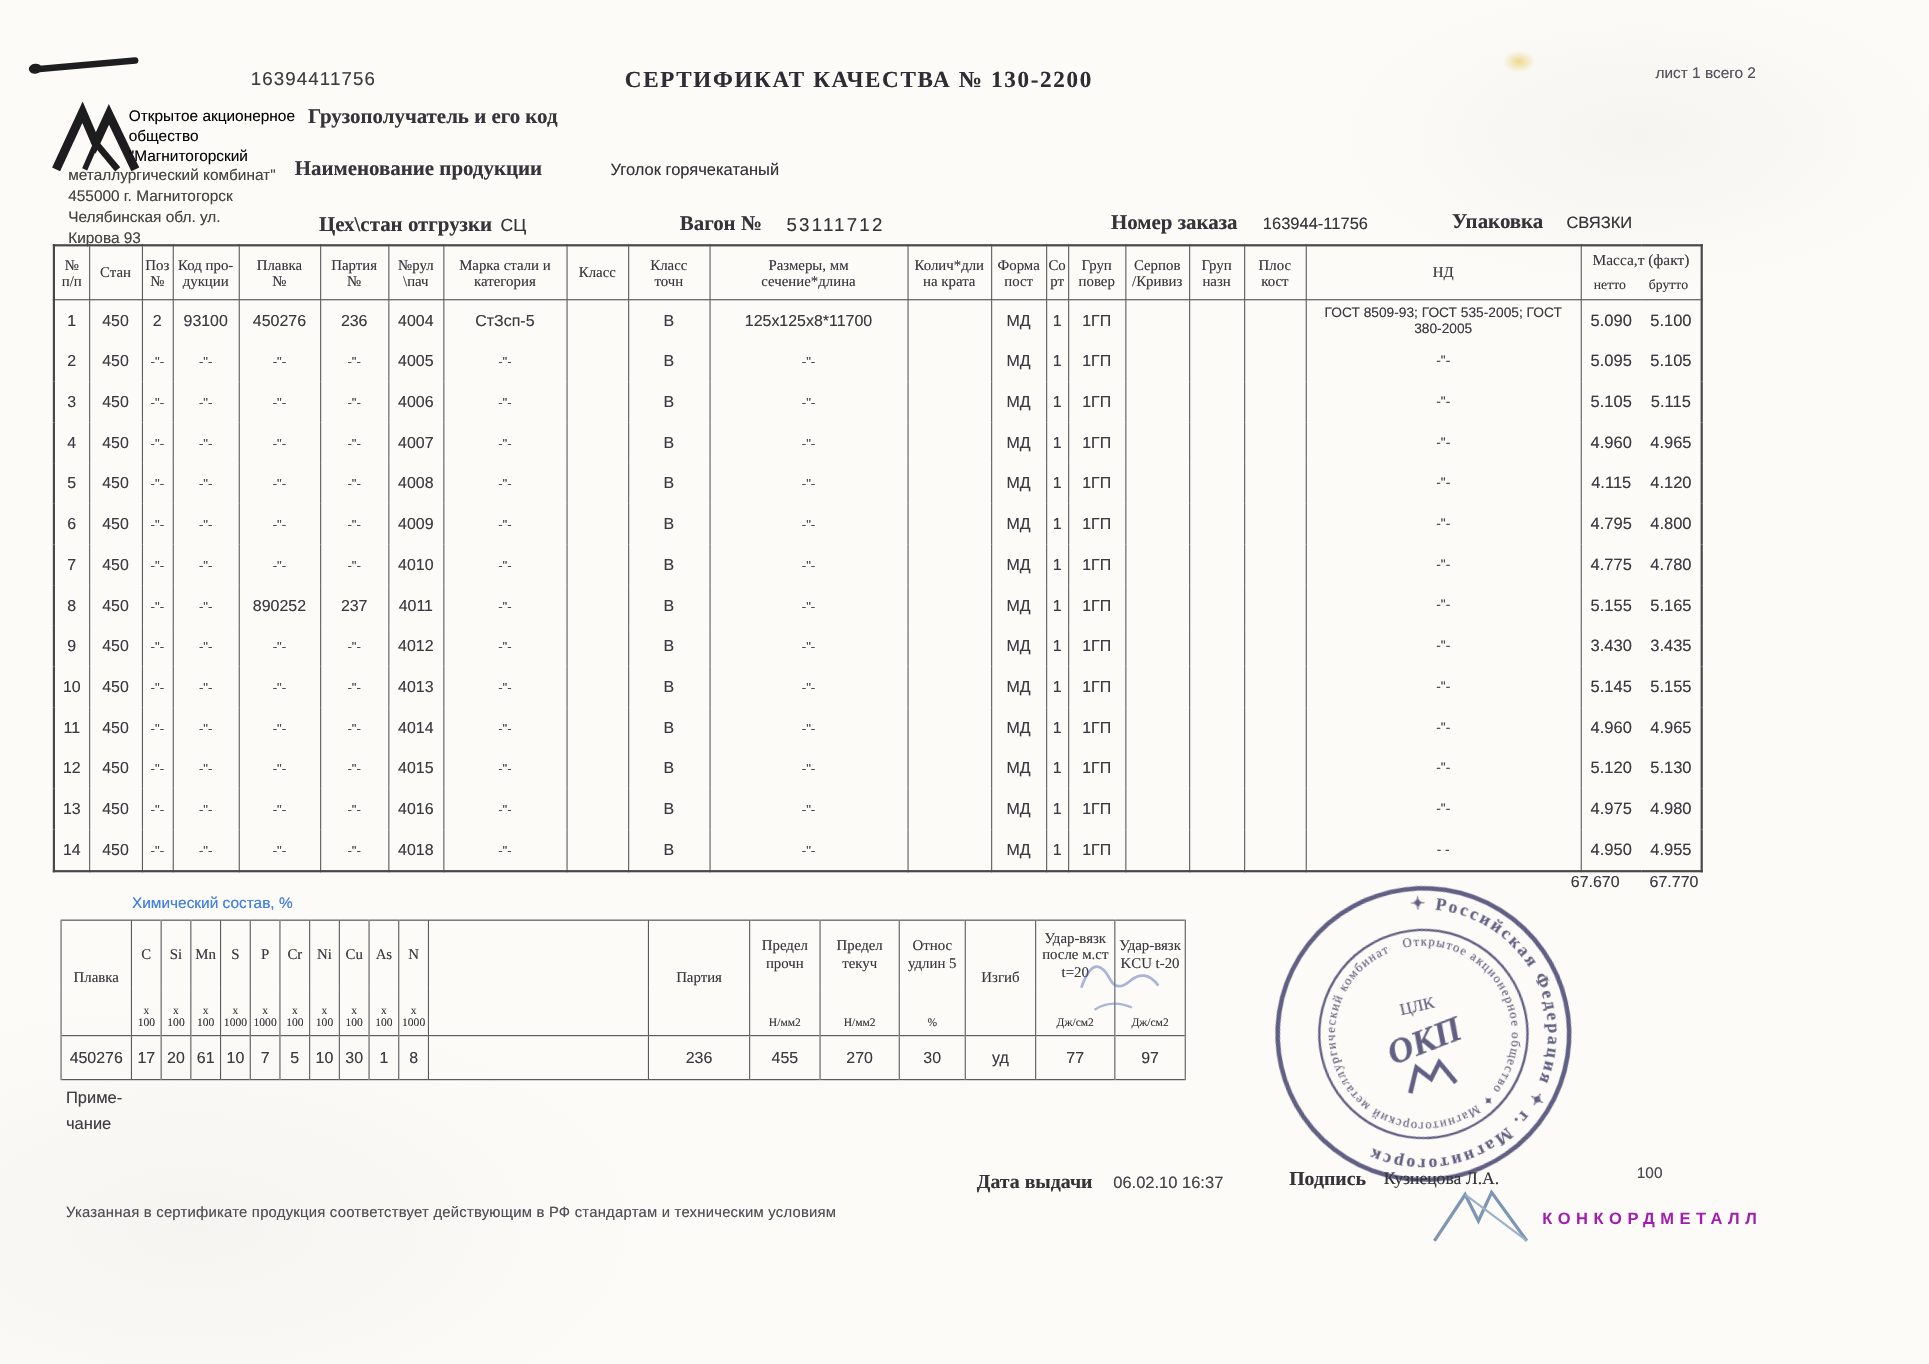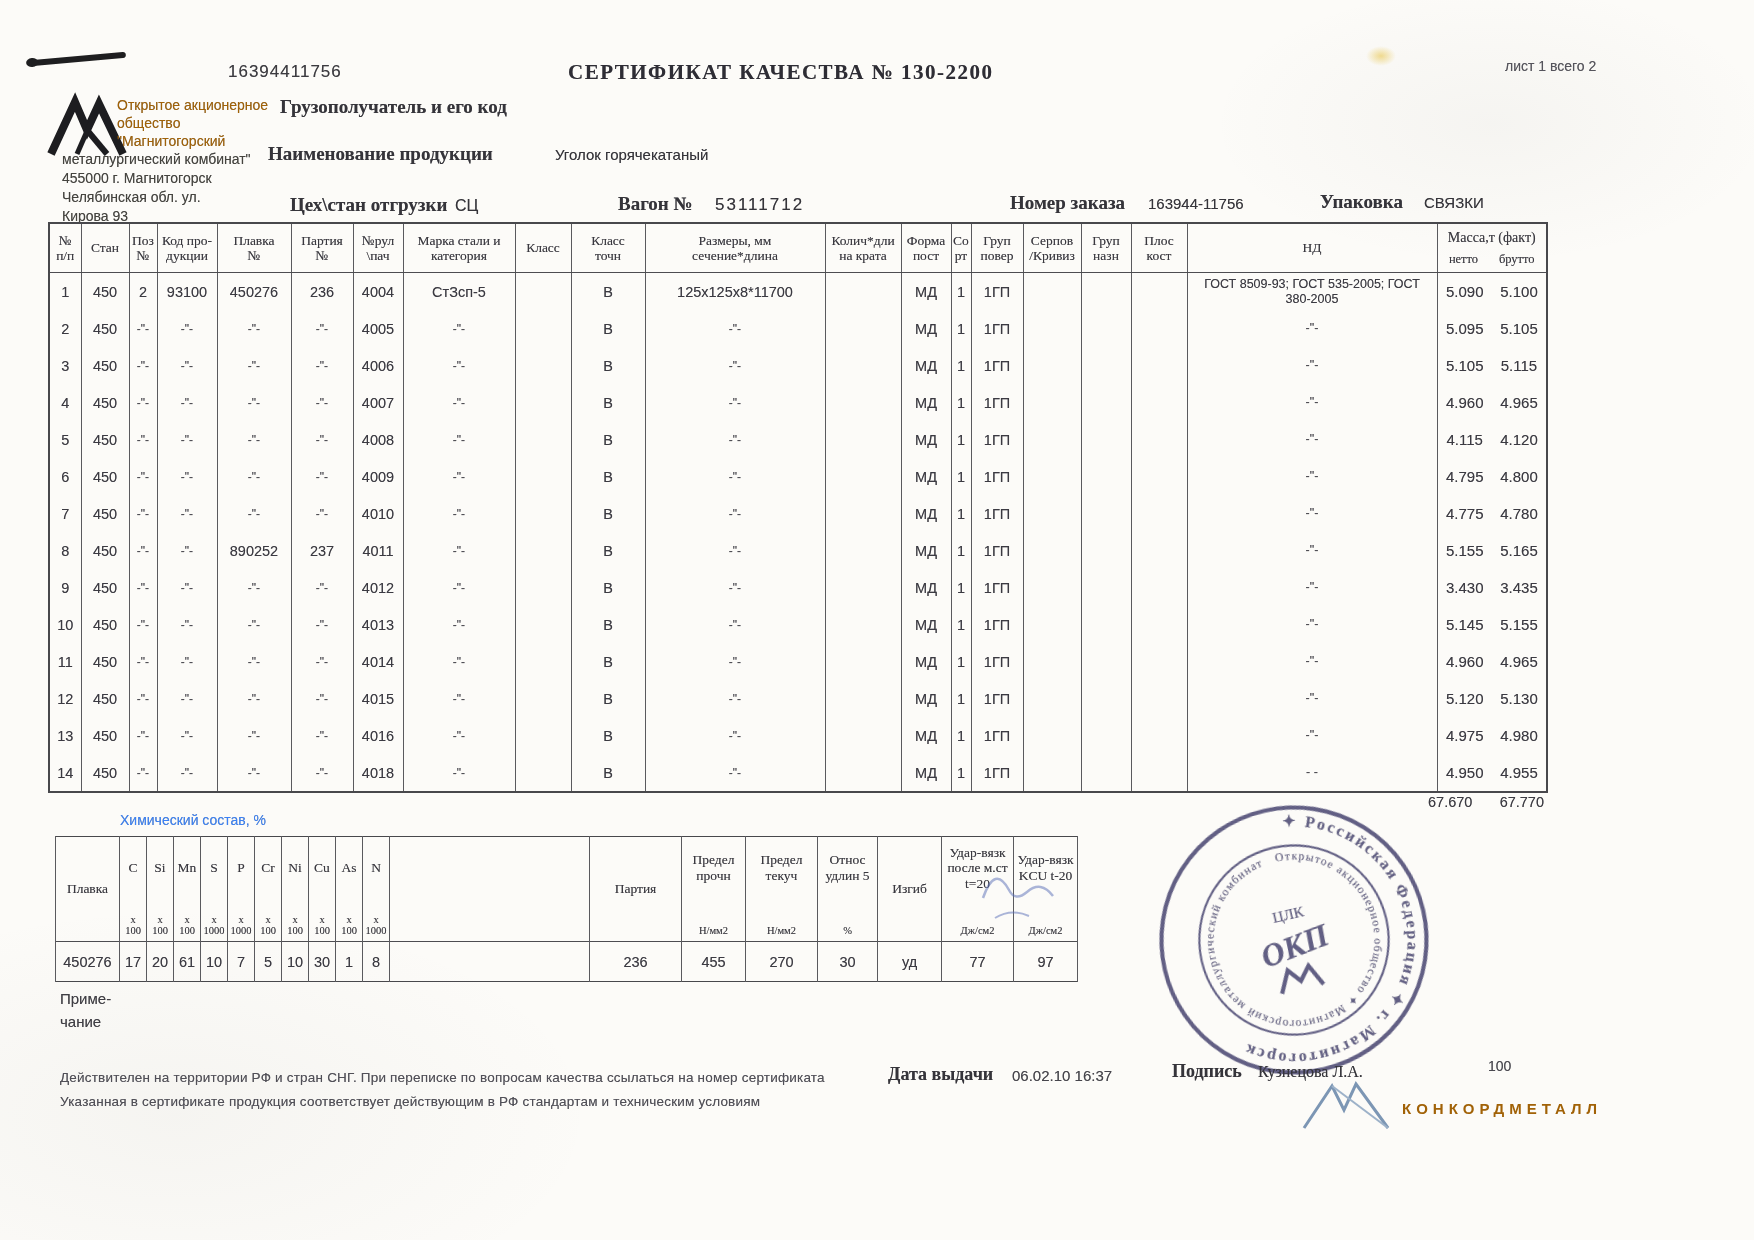--- a/index.html
+++ b/index.html
@@ -20,21 +20,21 @@
 
   
   .pen-stroke{left:30px;top:56px;width:96px;height:6px;background:#1e1e20;border-radius:3px;transform:rotate(-5deg);}
   .pen-stroke::before{content:"";position:absolute;left:-4px;top:-2px;width:12px;height:9px;background:#1e1e20;border-radius:50%;}
   .yellow-spot{left:1366px;top:46px;width:30px;height:20px;background:radial-gradient(ellipse,rgba(228,186,40,.5),transparent 70%);}
 
   .doc-number{left:228px;top:62px;font-size:17px;letter-spacing:1px;color:#3c3b40;}
   .title{left:568px;top:60px;font-size:21px;letter-spacing:1.5px;color:#2e2d35;}
   .sheet-info{left:1505px;top:58px;font-size:14px;color:#55545c;}
 
-  .company-top{left:117px;top:96px;font-size:14px;line-height:1.3;color:#a16207;}
+  .company-top{left:117px;top:96px;font-size:14px;line-height:1.3;color:#000000;}
   .company-bottom{left:62px;top:150px;font-size:14px;line-height:1.35;color:#45443f;}
 
   .consignee-label{left:280px;top:96px;font-size:19px;}
   .product-label{left:268px;top:143px;font-size:19px;}
   .product-value{left:555px;top:146px;font-size:15px;}
 
   .shop-label{left:250px;top:194px;font-size:19px;margin-left:40px;}
   .shop-value{left:455px;top:197px;font-size:16px;}
   .wagon-label{left:618px;top:193px;font-size:19px;}
   .wagon-value{left:715px;top:195px;font-size:17px;letter-spacing:2px;}
@@ -81,21 +81,21 @@
   .note{left:60px;top:988px;font-size:15px;line-height:1.5;color:#3f3e44;}
   .legal-1{left:60px;top:1070px;font-size:13.5px;color:#515058;letter-spacing:.2px;}
   .legal-2{left:60px;top:1094px;font-size:13.5px;color:#515058;letter-spacing:.2px;}
   .date-label{left:888px;top:1064px;font-size:18px;}
   .date-value{left:1012px;top:1067px;font-size:15px;color:#46454c;}
   .sign-label{left:1172px;top:1061px;font-size:18px;}
   .sign-value{left:1258px;top:1063px;font-size:16px;font-family:"Liberation Serif",serif;}
   .page-num{left:1488px;top:1058px;font-size:14px;color:#4a4950;}
 
   .brand-mark{left:1298px;top:1080px;}
-  .brand-text{left:1402px;top:1100px;font-size:15px;font-weight:bold;letter-spacing:5px;color:#a16207;text-shadow:none;}
+  .brand-text{left:1402px;top:1100px;font-size:15px;font-weight:bold;letter-spacing:5px;color:#a21caf;text-shadow:none;}
 
   
   .stamp{left:1152px;top:798px;width:284px;height:284px;transform:rotate(-13deg);opacity:.82;filter:blur(.3px);}
   .scribble{left:975px;top:852px;opacity:.5;}
 </style>
 </head>
 <body>
 
 <div class="page">
 
@@ -650,21 +650,20 @@
     <text fill="#413e6b" font-family="Liberation Serif, serif" font-size="9.8" letter-spacing="1">
       <textPath href="#ringI" startOffset="0%">Открытое акционерное общество ✦ Магнитогорский металлургический комбинат</textPath>
     </text>
     <text x="120" y="102" text-anchor="middle" fill="#413e6b" font-family="Liberation Serif, serif" font-size="13">ЦЛК</text>
     <text x="120" y="134" text-anchor="middle" fill="#413e6b" font-family="Liberation Serif, serif" font-size="27" font-weight="bold" font-style="italic" transform="rotate(-8 120 128)">ОКП</text>
     <path d="M100 162 l9 -18 9 11 9 -11 9 18" fill="none" stroke="#413e6b" stroke-width="3.5"></path>
   </svg>
 
   <div class="abs note pre">Приме-
 чание</div>
-  <div class="abs legal-1">Действителен на территории РФ и стран СНГ.   При переписке по вопросам качества ссылаться на номер сертификата</div>
   <div class="abs legal-2">Указанная в сертификате продукция соответствует действующим в РФ стандартам и техническим условиям</div>
   <div class="abs date-label serif">Дата выдачи</div>
   <div class="abs date-value">06.02.10 16:37</div>
   <div class="abs sign-label serif">Подпись</div>
   <div class="abs sign-value">Кузнецова Л.А.</div>
   <div class="abs page-num">100</div>
 
   <svg class="abs brand-mark" width="96" height="52" viewBox="0 0 96 52">
     <path d="M6 48 L34 6 L46 30 L58 4 L90 48" fill="none" stroke="#7c96b4" stroke-width="3"></path>
     <path d="M34 6 L90 48" fill="none" stroke="#9db2c9" stroke-width="2"></path>

